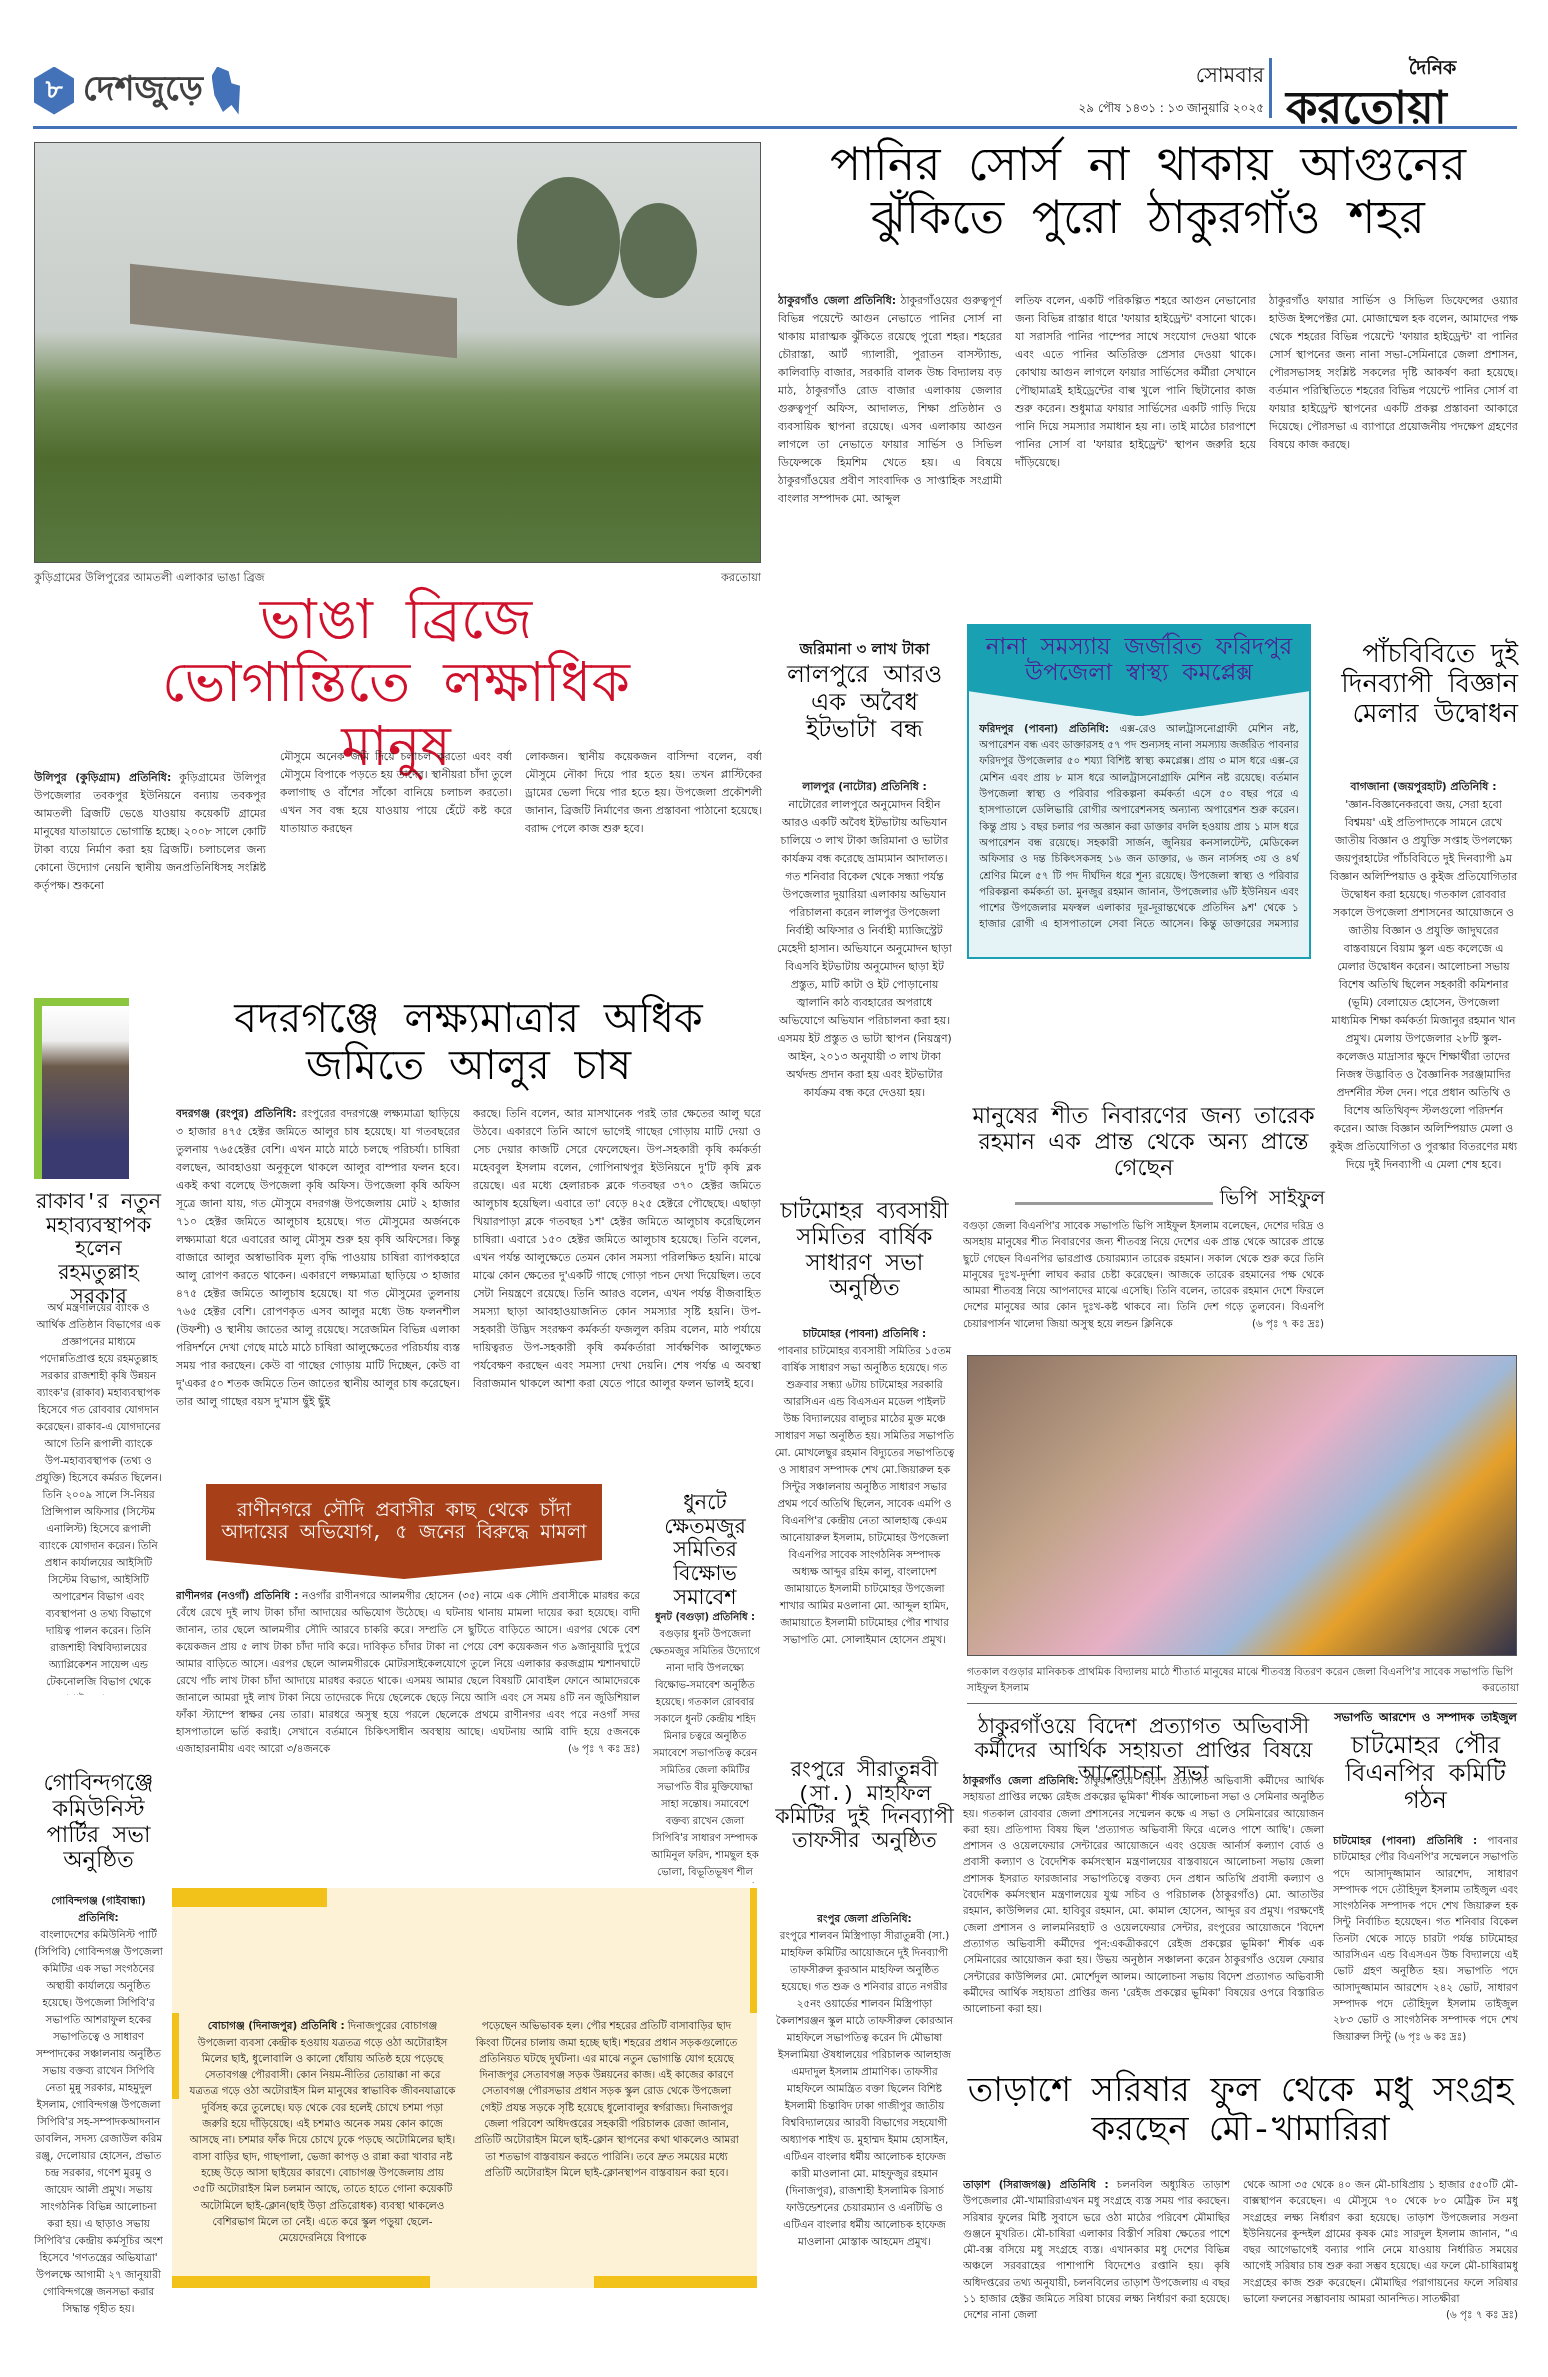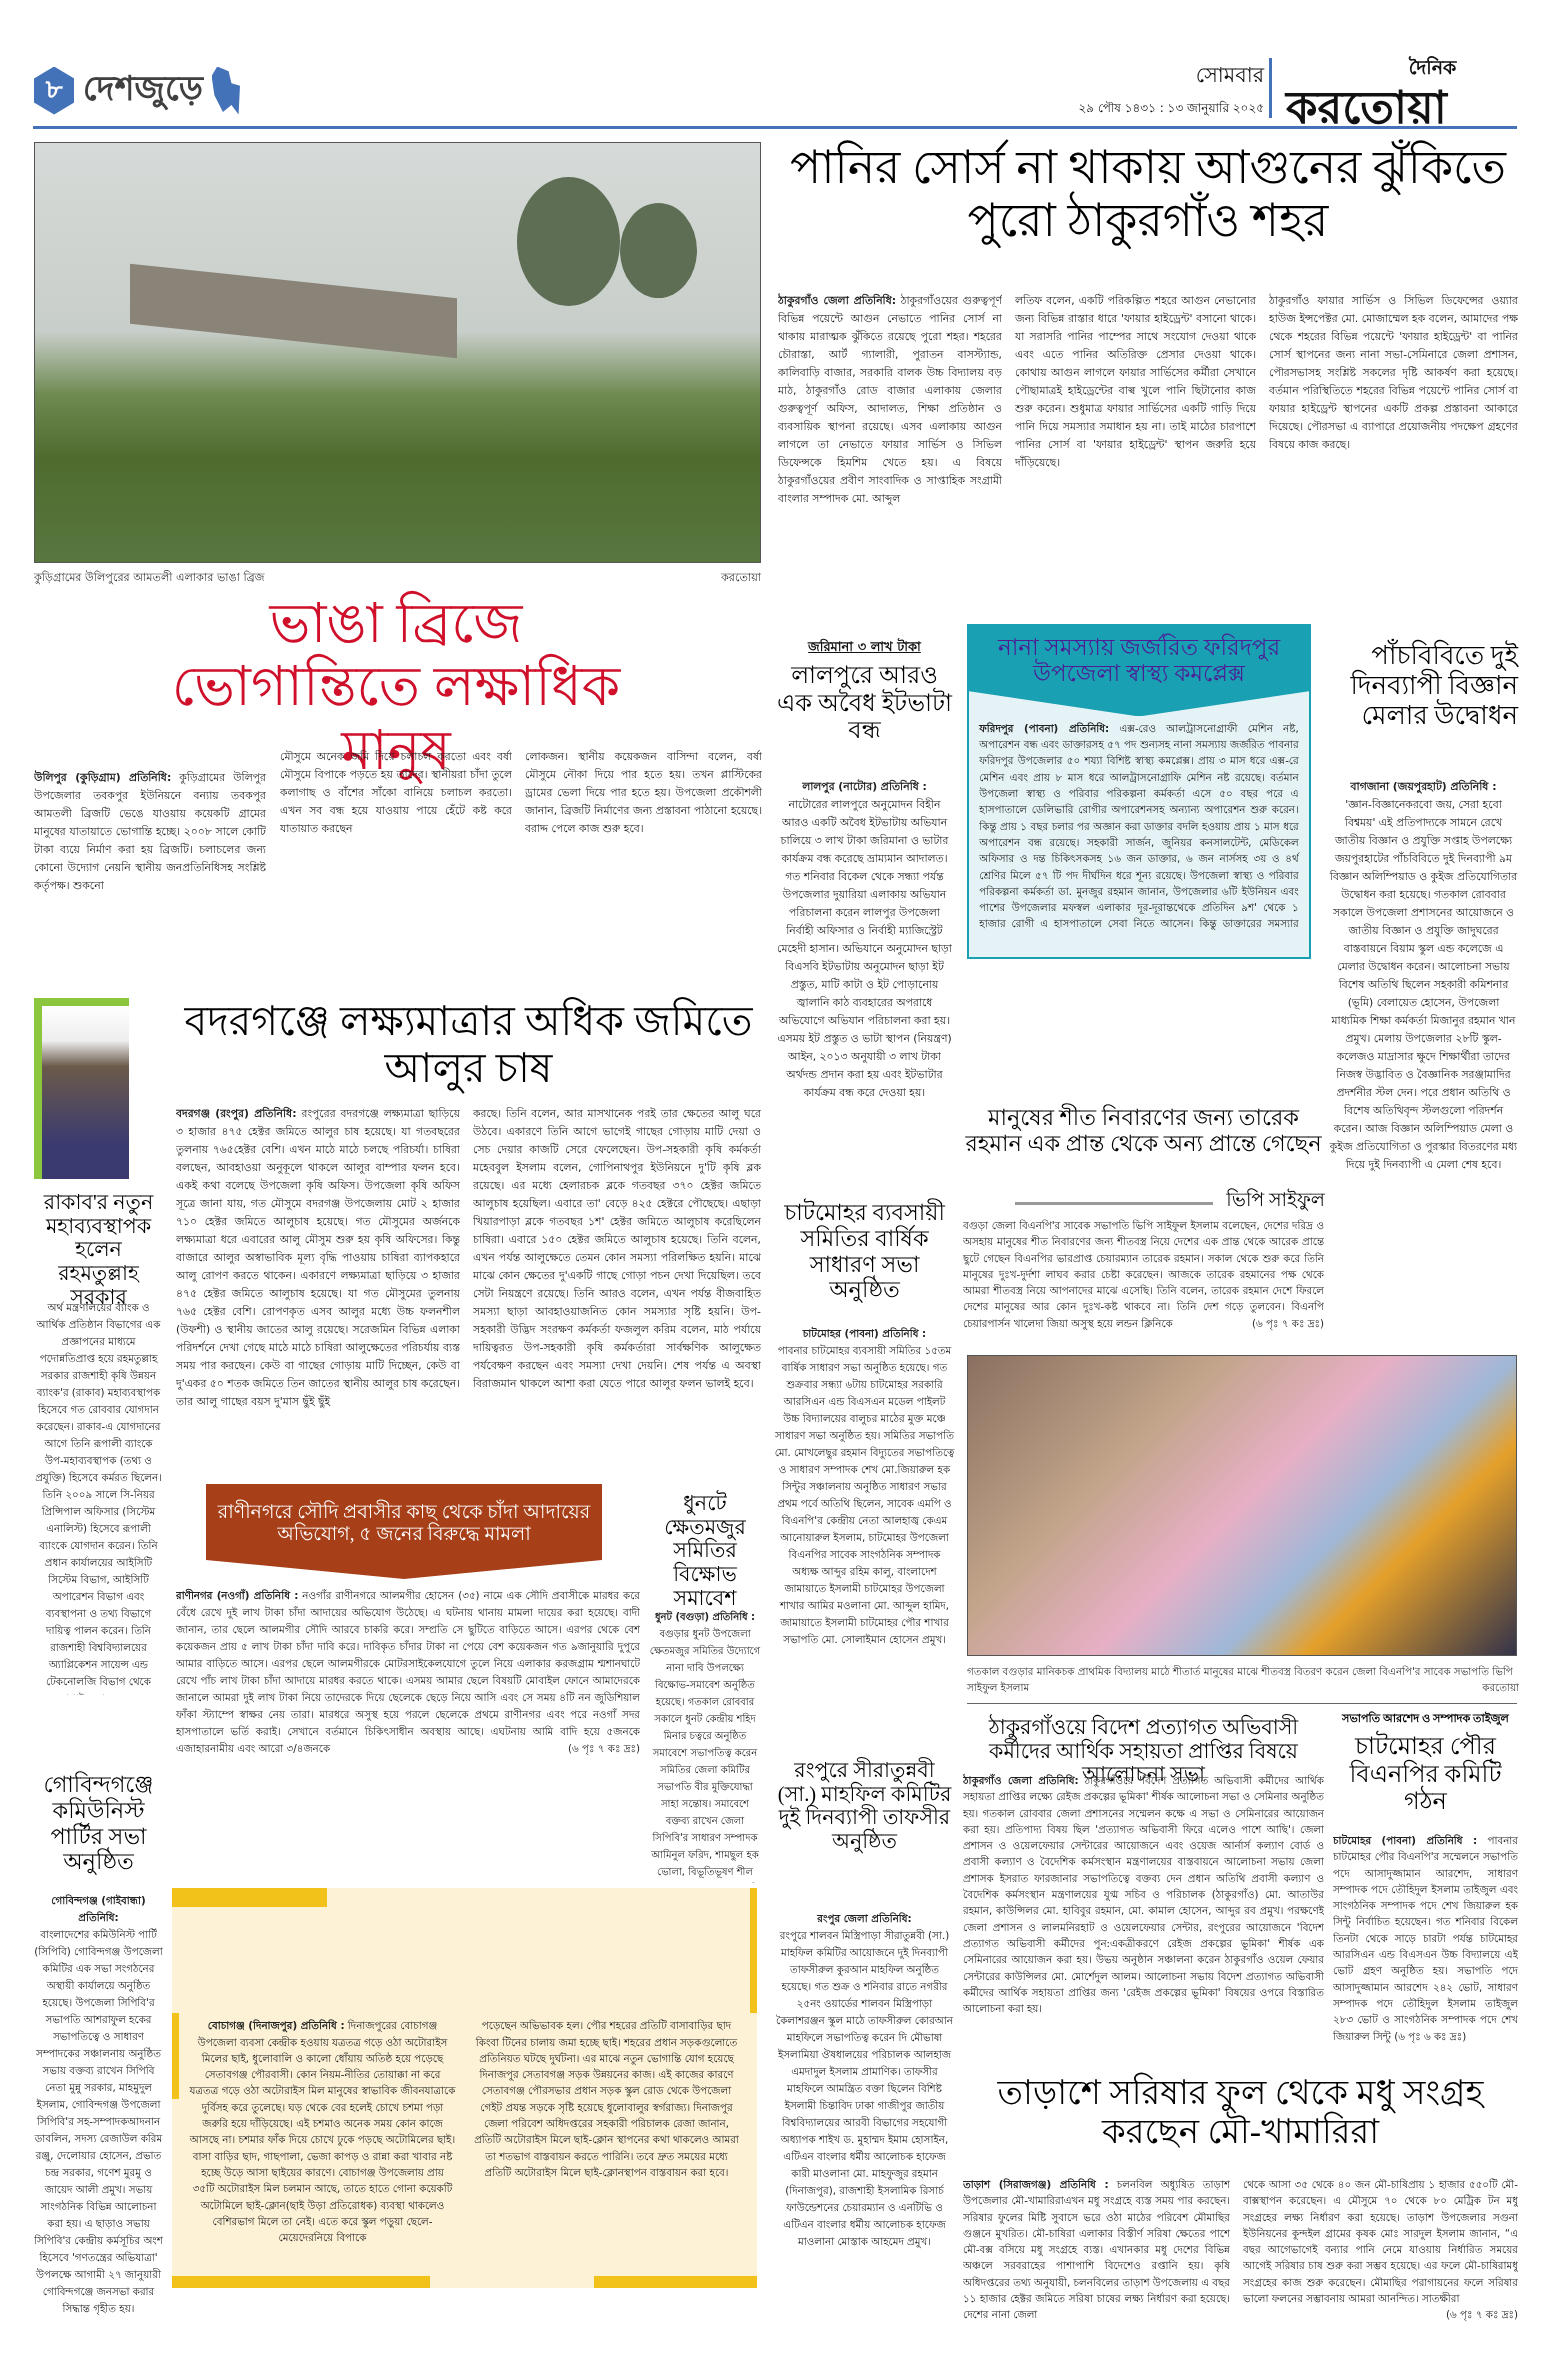--- a/index.html
+++ b/index.html
@@ -1,20 +1,20 @@
 <!DOCTYPE html>
 <html style="font-size:13.8px"><head>
 <meta charset="utf-8">
 <style>
   * { box-sizing: border-box; margin: 0; padding: 0; }
   body { width: 1548px; height: 2377px; background: #ffffff; font-family: "DejaVu Sans", sans-serif; color: #111; position: relative; overflow: hidden; }
   .abs { position: absolute; }
   .body-text { font-size: 10.8px; line-height: 18px; text-align: justify; color: #222; }
   .center-text { text-align: center; }
-  .hl { font-family: Liberation Serif, serif; color: #000; text-align: center; line-height: 1.15; }
+  .hl { font-family: Liberation Mono, monospace; color: #000; text-align: center; line-height: 1.15; }
   .byline { font-weight: bold; }
   .rule { background: #4472b8; }
   .caption { font-size: 11.2px; color: #333; }
   
   #section-logo { left: 34px; top: 52px; width: 206px; height: 77px; display: flex; align-items: center; }
   .hex { width: 41px; height: 48px; background: #4472b8; clip-path: polygon(50% 0, 100% 25%, 100% 75%, 50% 100%, 0 75%, 0 25%); color: #fff; font-size: 26px; font-weight: bold; display: flex; align-items: center; justify-content: center; }
   .section-name { color: #404040; font-size: 34px; font-weight: bold; margin-left: 8.6px; font-family: "DejaVu Serif", serif; }
   .map-icon { width: 29px; height: 48px; background: #4472b8; margin-left: 8.6px; clip-path: polygon(20% 0, 60% 10%, 70% 35%, 100% 40%, 95% 100%, 70% 80%, 40% 95%, 10% 60%, 0 20%); }
   #masthead-rule { left: 33px; top: 126px; width: 1484px; height: 3.4px; }
   #date-block { right: 284px; top: 60px; text-align: right; }
@@ -30,21 +30,21 @@
   .bridge-shape { position: absolute; left: 95px; top: 138px; width: 327px; height: 60px; background: #8a8478; transform: skewY(6deg); }
   .tree { position: absolute; background: #5d6e55; border-radius: 50%; }
   
   #faridpur-box { left: 967px; top: 624px; width: 344px; height: 335px; background: #e5f3f6; border: 2.6px solid #1aa0b3; }
   #faridpur-head { background: #1aa0b3; color: #fff; padding: 8.6px 5.2px 29px; clip-path: polygon(0 0,100% 0,100% 72%,50% 100%,0 72%); }
   #raninagar-banner { left: 206px; top: 1484px; width: 396px; height: 95px; background: #a73f18; color: #fff; clip-path: polygon(0 0,100% 0,100% 80%,50% 100%,0 80%); display: flex; align-items: center; justify-content: center; padding-bottom: 17px; }
   #setabganj-box { left: 172px; top: 1888px; width: 585px; height: 280px; background: #fdf2d6; }
   .yellow-bar { background: #f2c21b; position: absolute; }
   #person-photo { left: 34px; top: 998px; width: 95px; height: 181px; border-left: 8.6px solid #8cc63f; border-top: 8.6px solid #8cc63f; background: linear-gradient(180deg,#fff 0%,#eee 20%,#6b5a4a 35%,#3a3a70 80%); }
   #bnp-photo { left: 967px; top: 1355px; width: 550px; height: 301px; background: linear-gradient(135deg,#8a7060 0%,#c2a48a 30%,#e7b0c5 50%,#9fb8d8 65%,#e5a02a 75%,#33334a 100%); }
-  .underline-kicker { text-decoration: underline; font-size: 13px; font-weight: bold; text-align: center; }
+  .underline-kicker { font-size: 15px; font-weight: bold; text-align: center; }
 </style>
 </head>
 <body>
 
 <div id="section-logo" class="abs">
   <div class="hex">৮</div>
   <span class="section-name">দেশজুড়ে</span>
   <div class="map-icon"></div>
 </div>
 <div id="date-block" class="abs">

